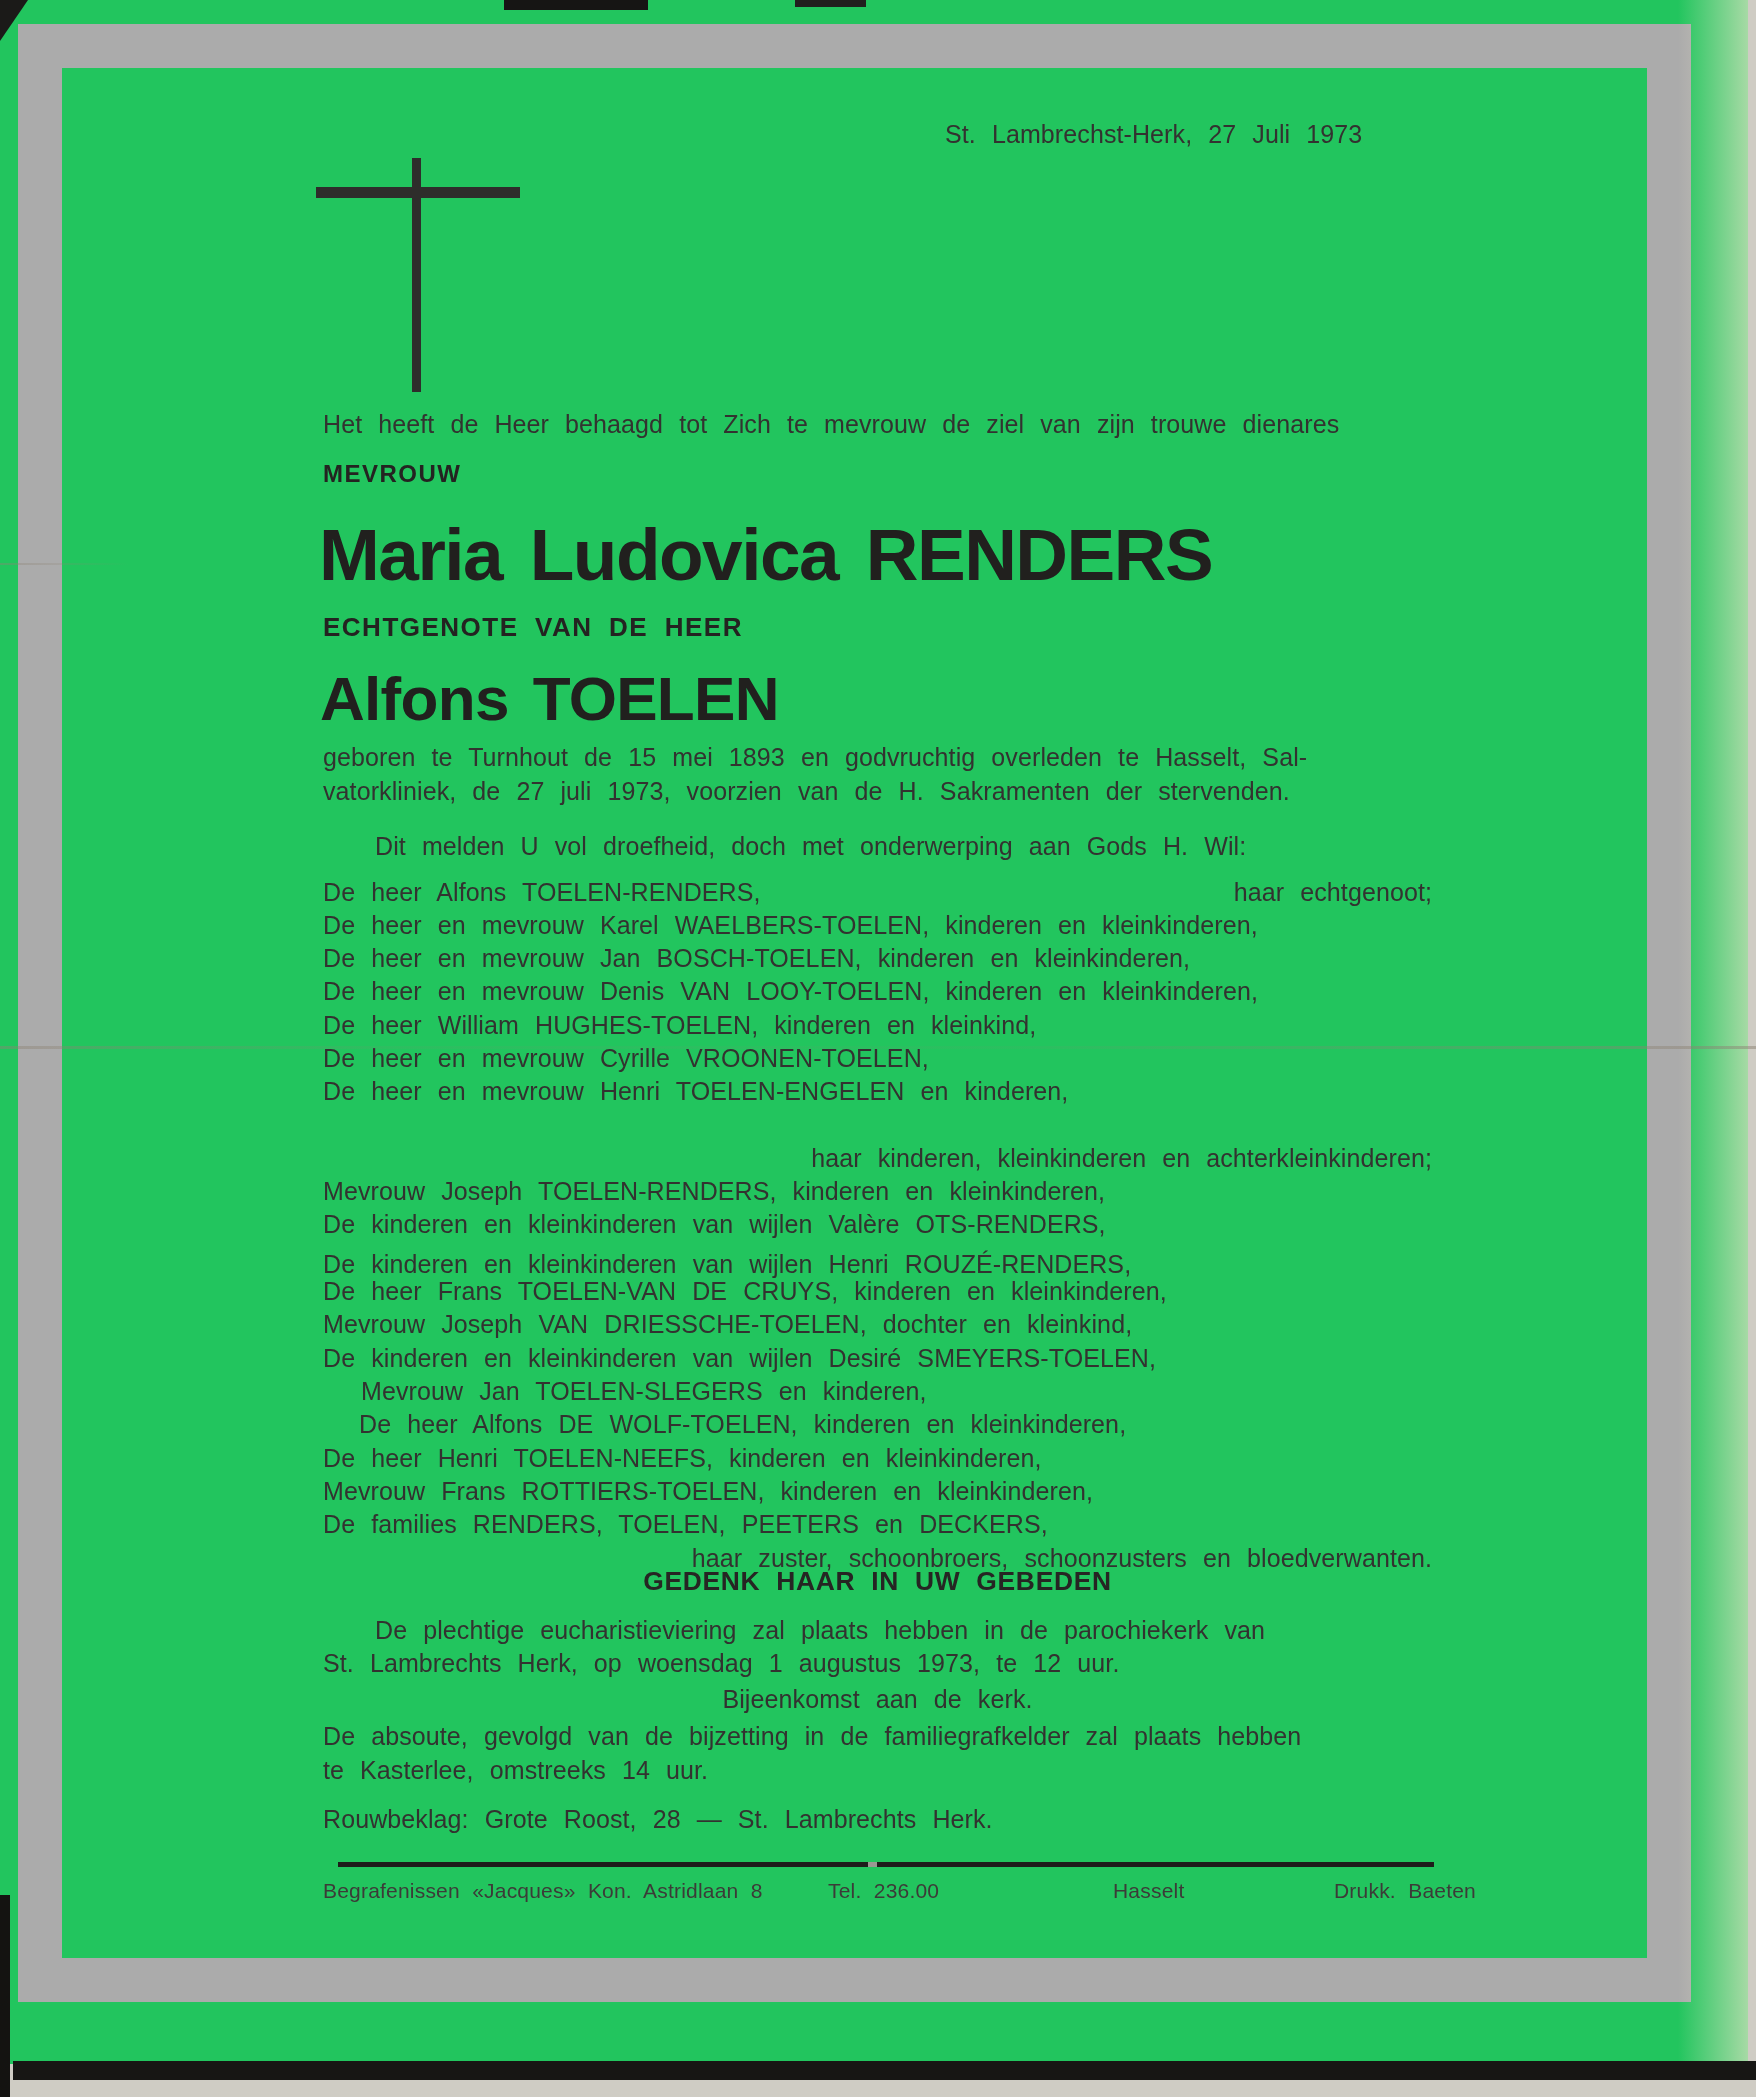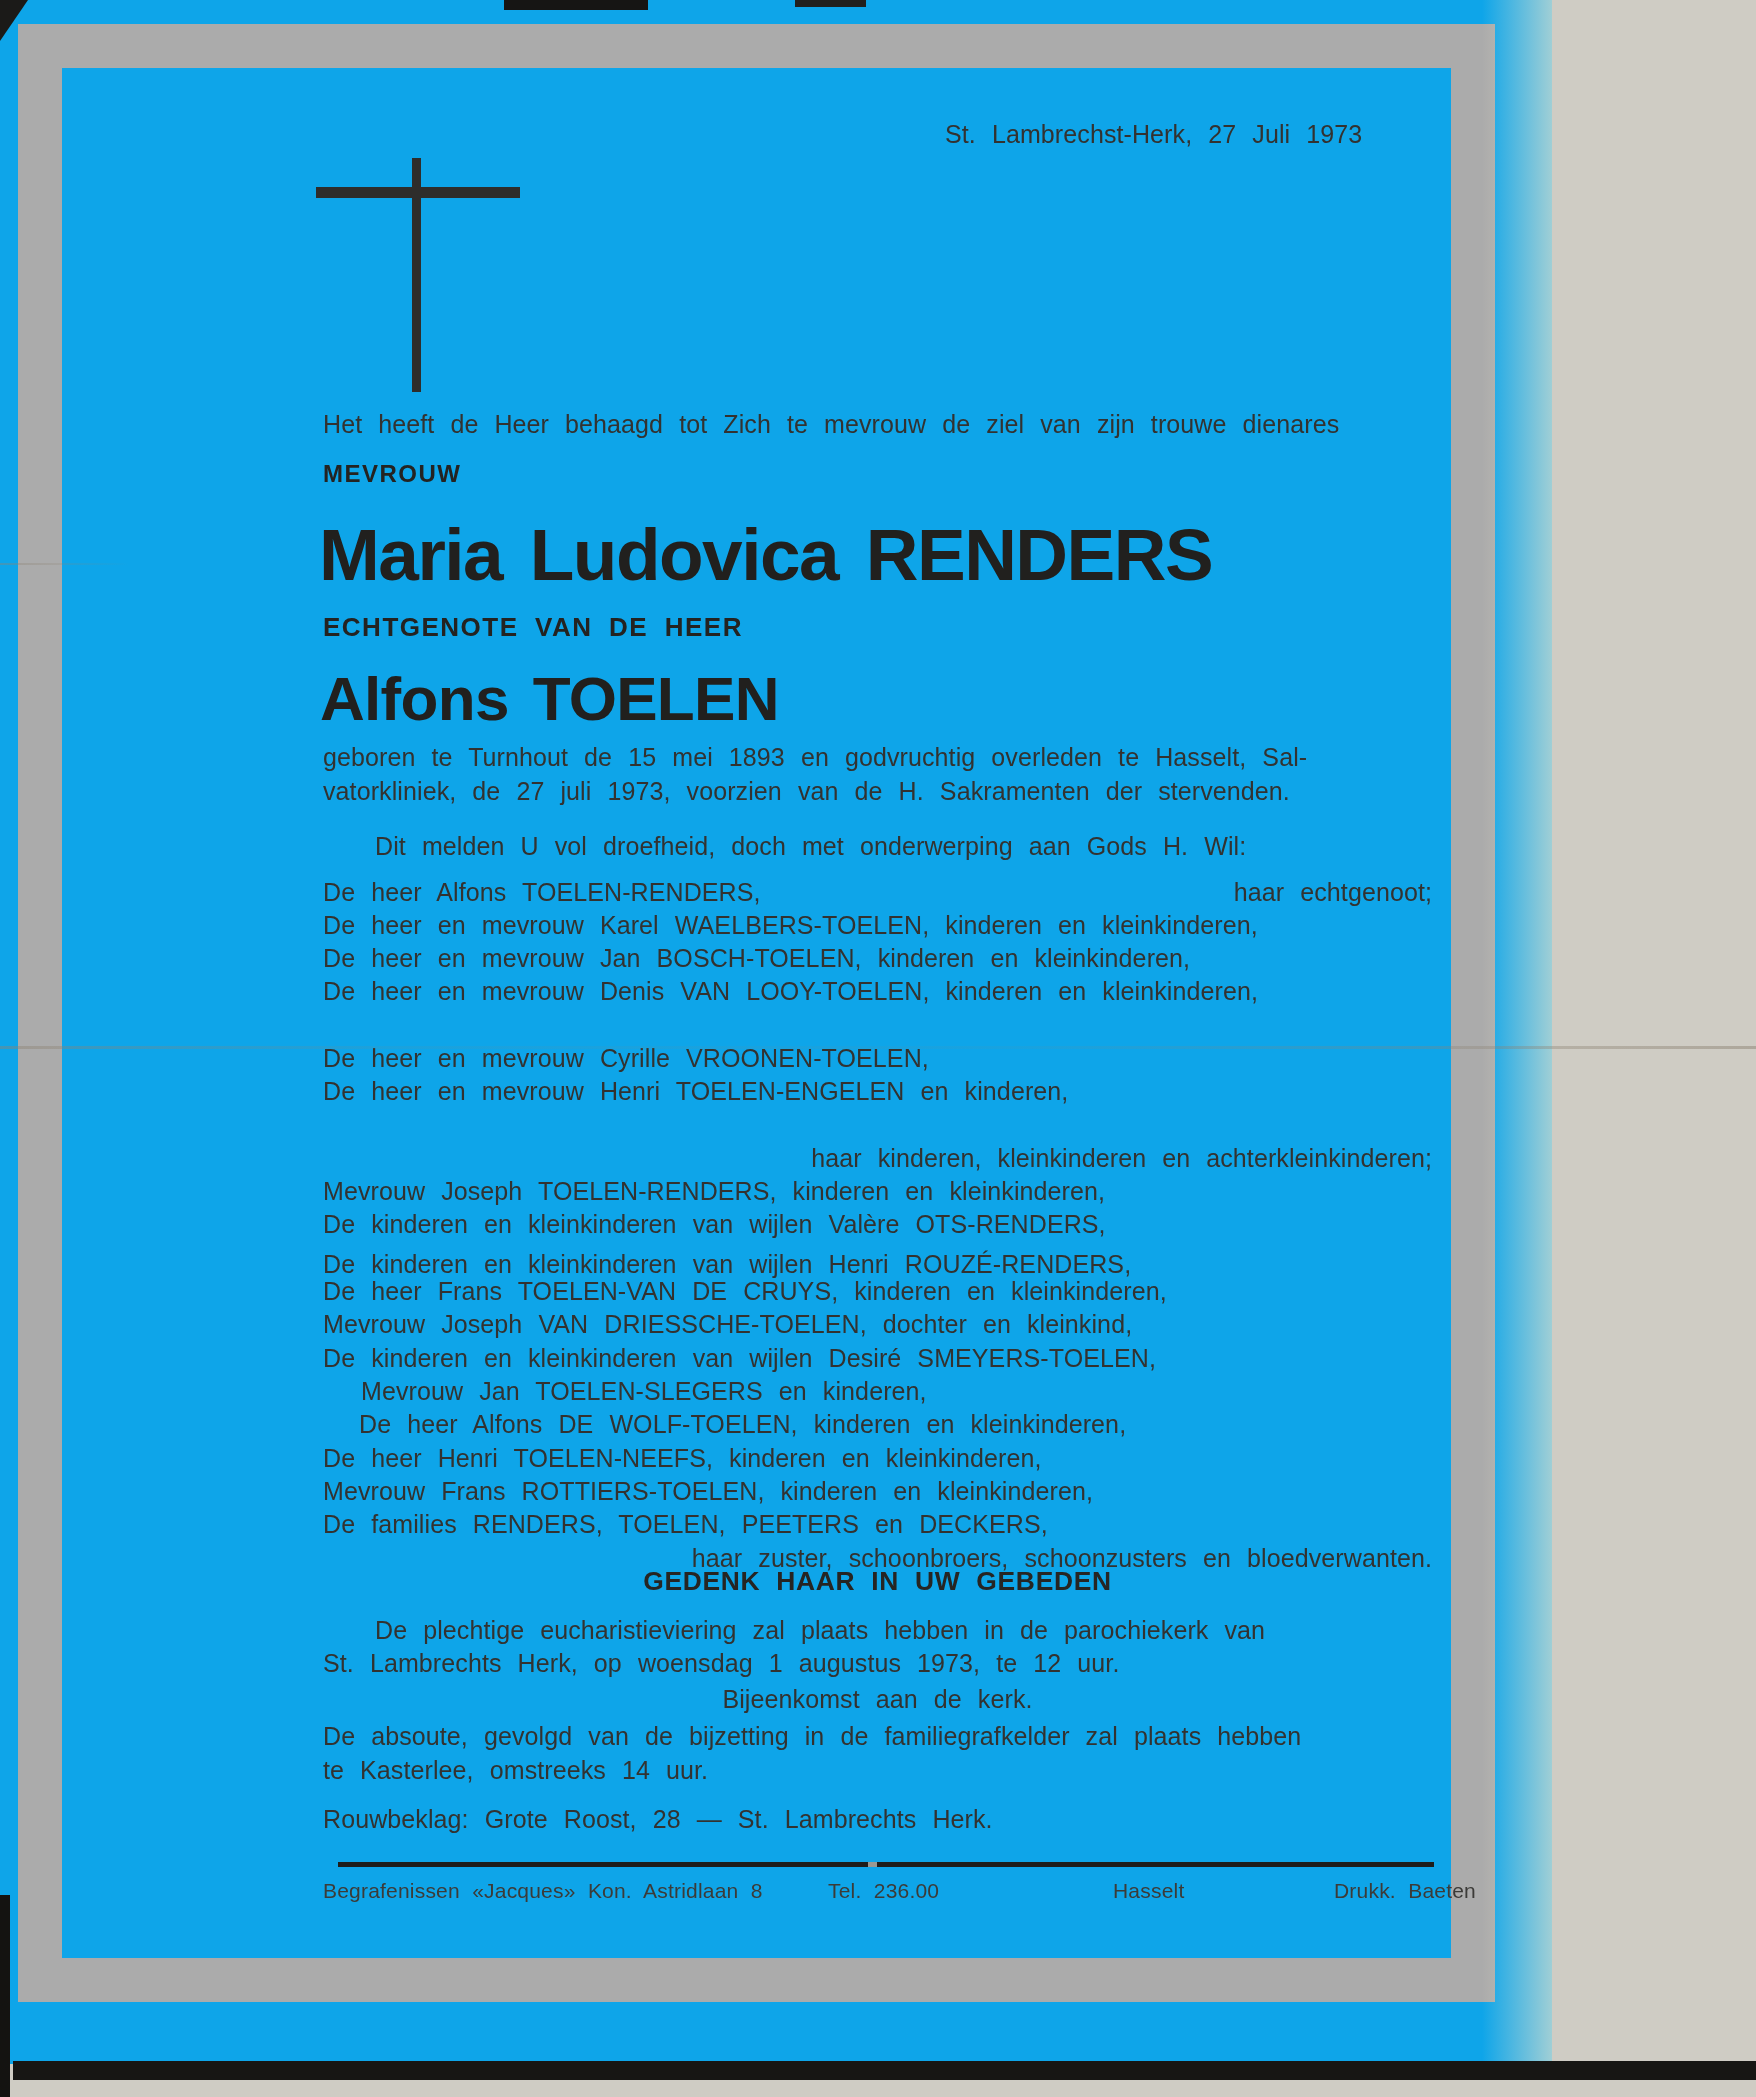--- a/index.html
+++ b/index.html
@@ -4,22 +4,22 @@
 <style>
   html,body{margin:0;padding:0;}
   body{
     width:1757px;height:2097px;
     background:#cfccc4;
     font-family:"Liberation Sans", sans-serif;
     position:relative;
     overflow:hidden;
   }
   .paper{
-    position:absolute;left:0;top:0;width:1552px;height:2064px;
-    background:#0ea5e9;
+    position:absolute;left:0;top:0;width:1748px;height:2064px;
+    background:#22c55e;
   }
   .frame{
     position:absolute;left:18.4px;top:23.5px;right:57px;bottom:62px;
     border:44px solid #ababab;
   }
   .abs{position:absolute;white-space:nowrap;}
   .body-text{
     font-size:25px;color:#333230;
     word-spacing:.36em;letter-spacing:0.1px;
   }
@@ -106,20 +106,21 @@
 
   <div class="abs body-text" style="left:375px;top:832px;">Dit melden U vol droefheid, doch met onderwerping aan Gods H. Wil:</div>
 
   <div class="abs body-text mourner" style="top:878px;">
     <span>De heer Alfons TOELEN-RENDERS,</span>
     <span style="float:right;">haar echtgenoot;</span>
   </div>
   <div class="abs body-text mourner" style="top:911px;">De heer en mevrouw Karel WAELBERS-TOELEN, kinderen en kleinkinderen,</div>
   <div class="abs body-text mourner" style="top:944px;">De heer en mevrouw Jan BOSCH-TOELEN, kinderen en kleinkinderen,</div>
   <div class="abs body-text mourner" style="top:977px;">De heer en mevrouw Denis VAN LOOY-TOELEN, kinderen en kleinkinderen,</div>
+  <div class="abs body-text mourner" style="top:1011px;">De heer William HUGHES-TOELEN, kinderen en kleinkind,</div>
   <div class="abs body-text mourner" style="top:1044px;">De heer en mevrouw Cyrille VROONEN-TOELEN,</div>
   <div class="abs body-text mourner" style="top:1077px;">De heer en mevrouw Henri TOELEN-ENGELEN en kinderen,</div>
   <div class="abs body-text right-col" style="top:1144px;">haar kinderen, kleinkinderen en achterkleinkinderen;</div>
   <div class="abs body-text mourner" style="top:1177px;">Mevrouw Joseph TOELEN-RENDERS, kinderen en kleinkinderen,</div>
   <div class="abs body-text mourner" style="top:1210px;">De kinderen en kleinkinderen van wijlen Valère OTS-RENDERS,</div>
   <div class="abs body-text mourner" style="top:1244px;margin-top:6px;">De kinderen en kleinkinderen van wijlen Henri ROUZÉ-RENDERS,</div>
   <div class="abs body-text mourner" style="top:1310px;">Mevrouw Joseph VAN DRIESSCHE-TOELEN, dochter en kleinkind,</div>
   <div class="abs body-text mourner" style="top:1277px;">De heer Frans TOELEN-VAN DE CRUYS, kinderen en kleinkinderen,</div>
   <div class="abs body-text mourner" style="top:1344px;">De kinderen en kleinkinderen van wijlen Desiré SMEYERS-TOELEN,</div>
   <div class="abs body-text mourner" style="top:1377px;margin-left:38px;">Mevrouw Jan TOELEN-SLEGERS en kinderen,</div>

